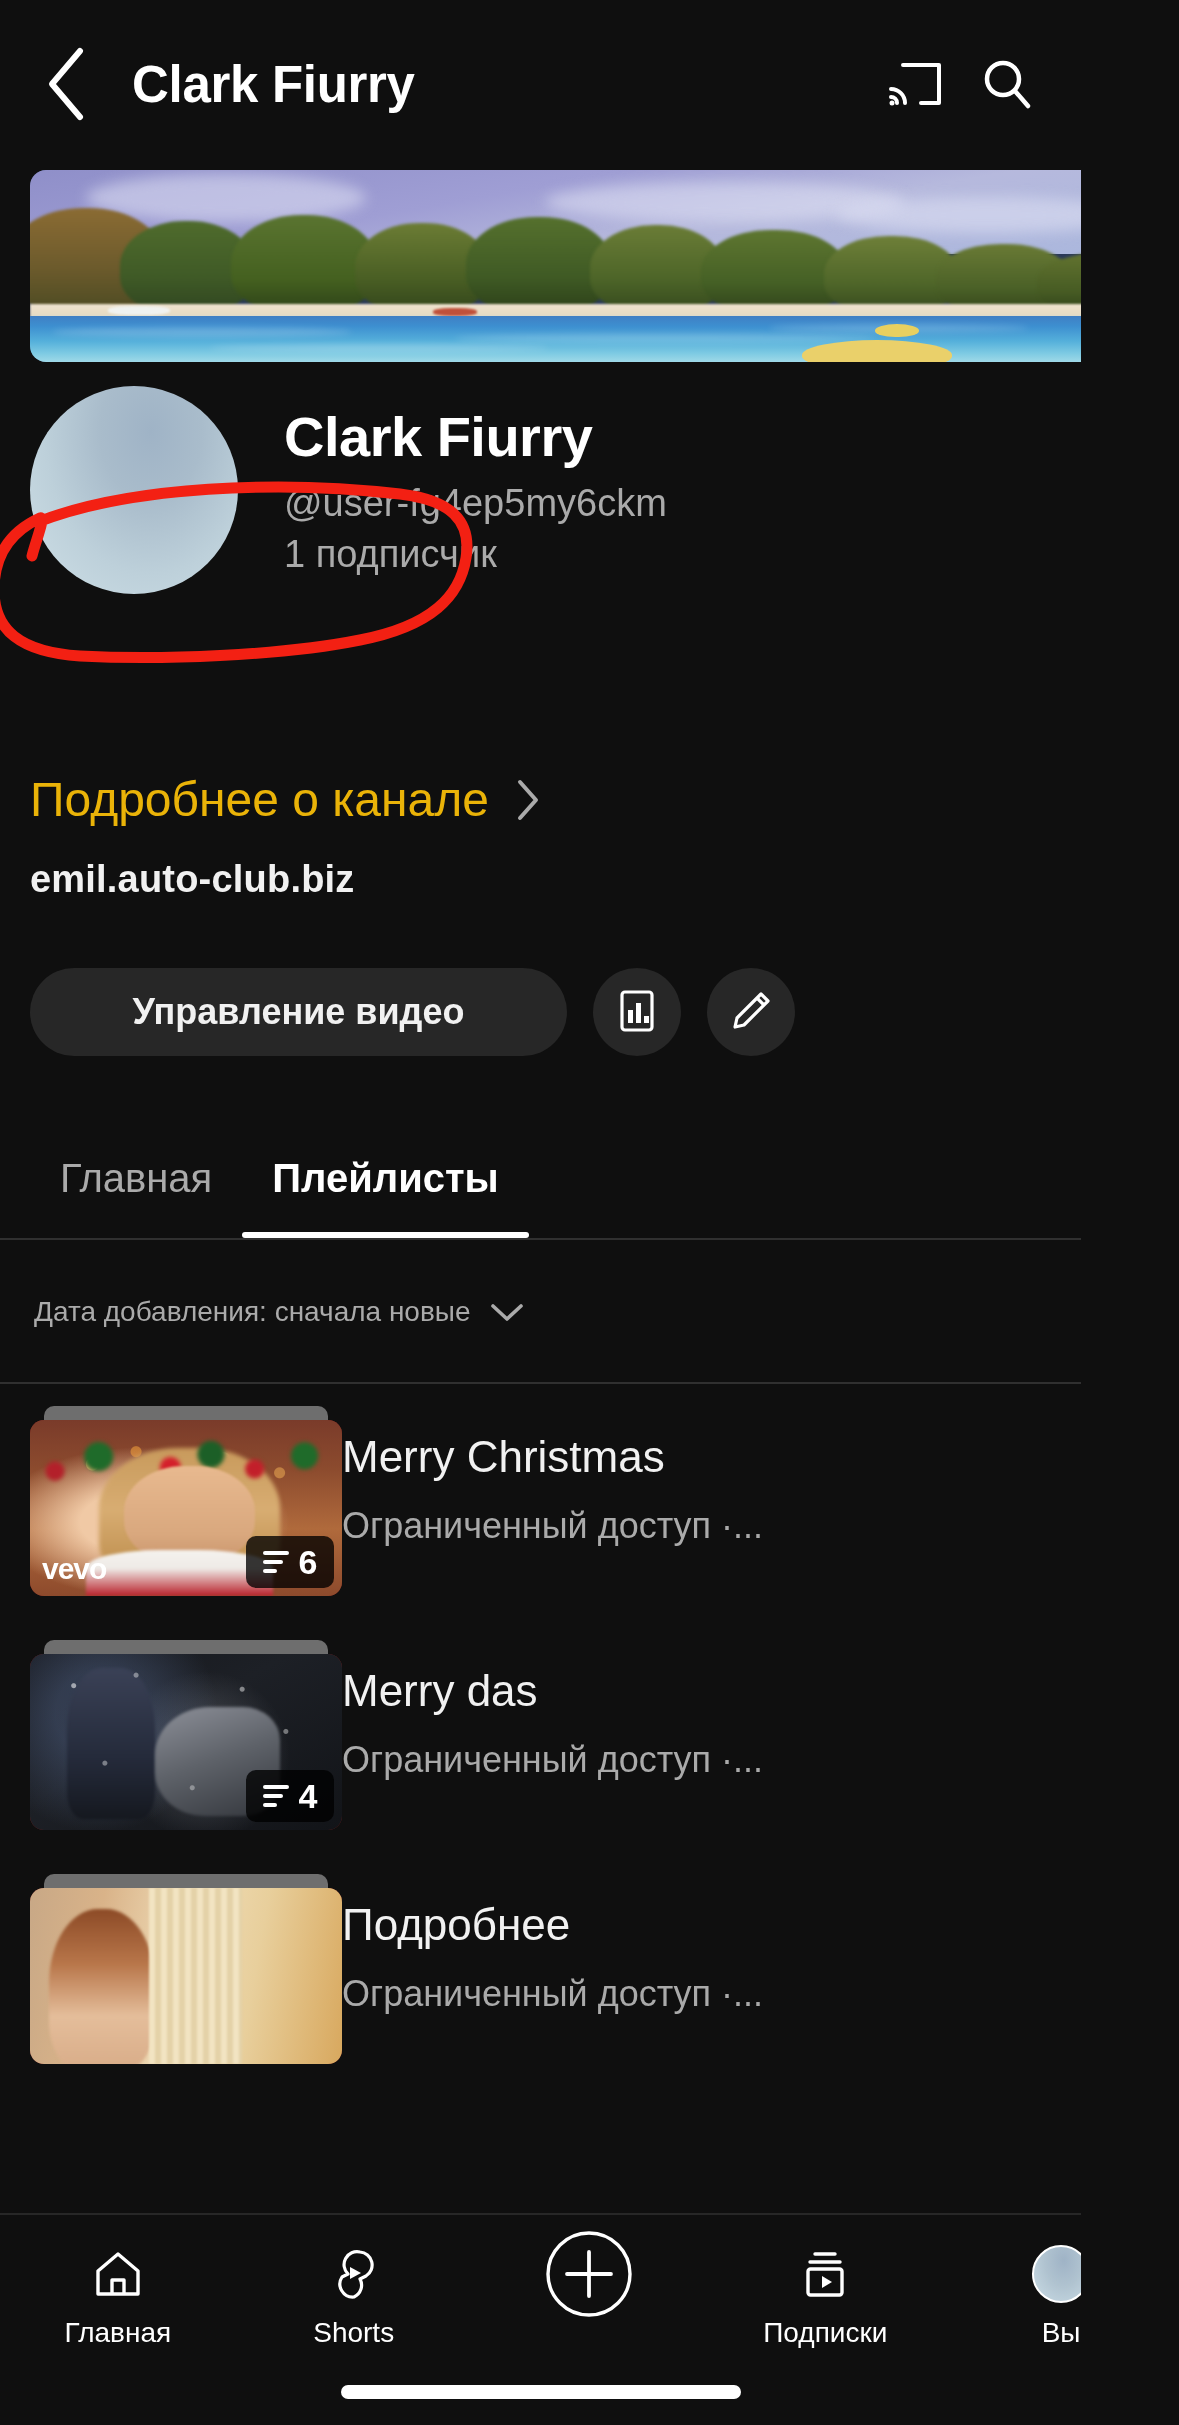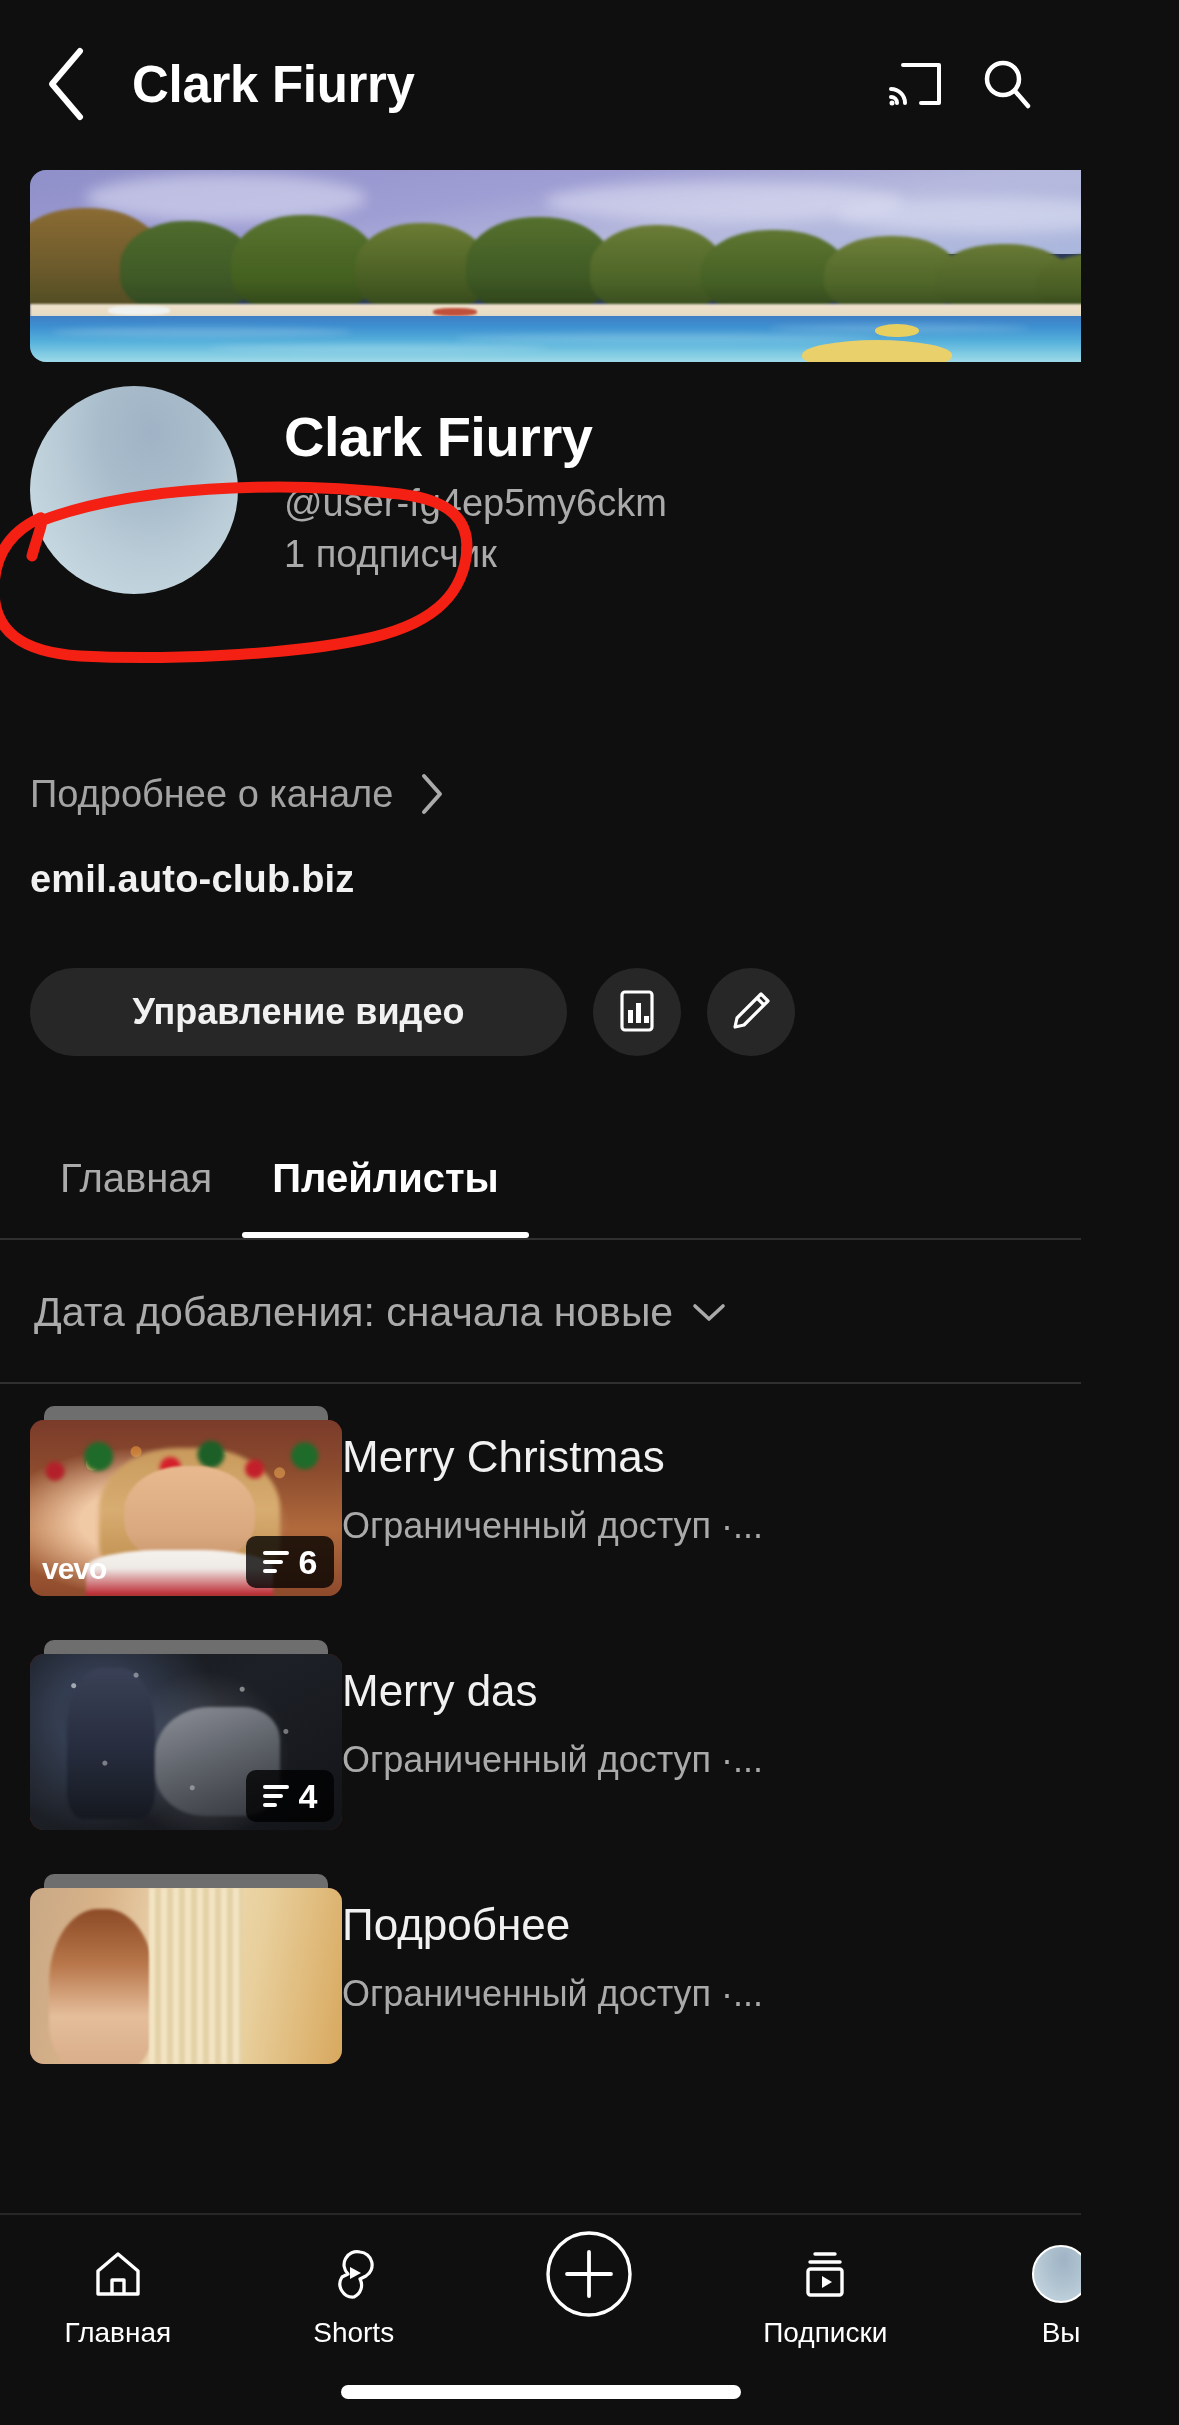--- a/index.html
+++ b/index.html
@@ -157,21 +157,21 @@
     line-height: 1.15;
     white-space: nowrap;
   }
 
   
   .about-row {
     position: absolute;
     top: 772px; left: 30px;
     display: flex; align-items: center;
   }
-  .about-label { color: #a3a3a3; font-size: 38px; }
+  .about-label { color: #eab308; font-size: 48px; }
   .about-chevron { margin-left: 26px; display: flex; align-items: center; }
   .site-link {
     position: absolute;
     top: 858px; left: 30px;
     color: #f1f1f1;
     font-size: 38px;
     font-weight: bold;
     letter-spacing: 0.2px;
   }
 
@@ -235,21 +235,21 @@
 
   
   .sort-row {
     position: absolute;
     top: 1242px; left: 0;
     width: 1179px; height: 142px;
     display: flex; align-items: center;
     padding-left: 34px;
     border-bottom: 2px solid #303030;
   }
-  .sort-label { color: #aaaaaa; font-size: 41px; }
+  .sort-label { color: #aaaaaa; font-size: 28px; }
   .sort-chevron { margin-left: 18px; display: flex; align-items: center; }
 
   
   .playlists {
     position: absolute;
     top: 1384px; left: 0;
     width: 1179px;
     height: 830px;
     overflow: hidden;
   }

